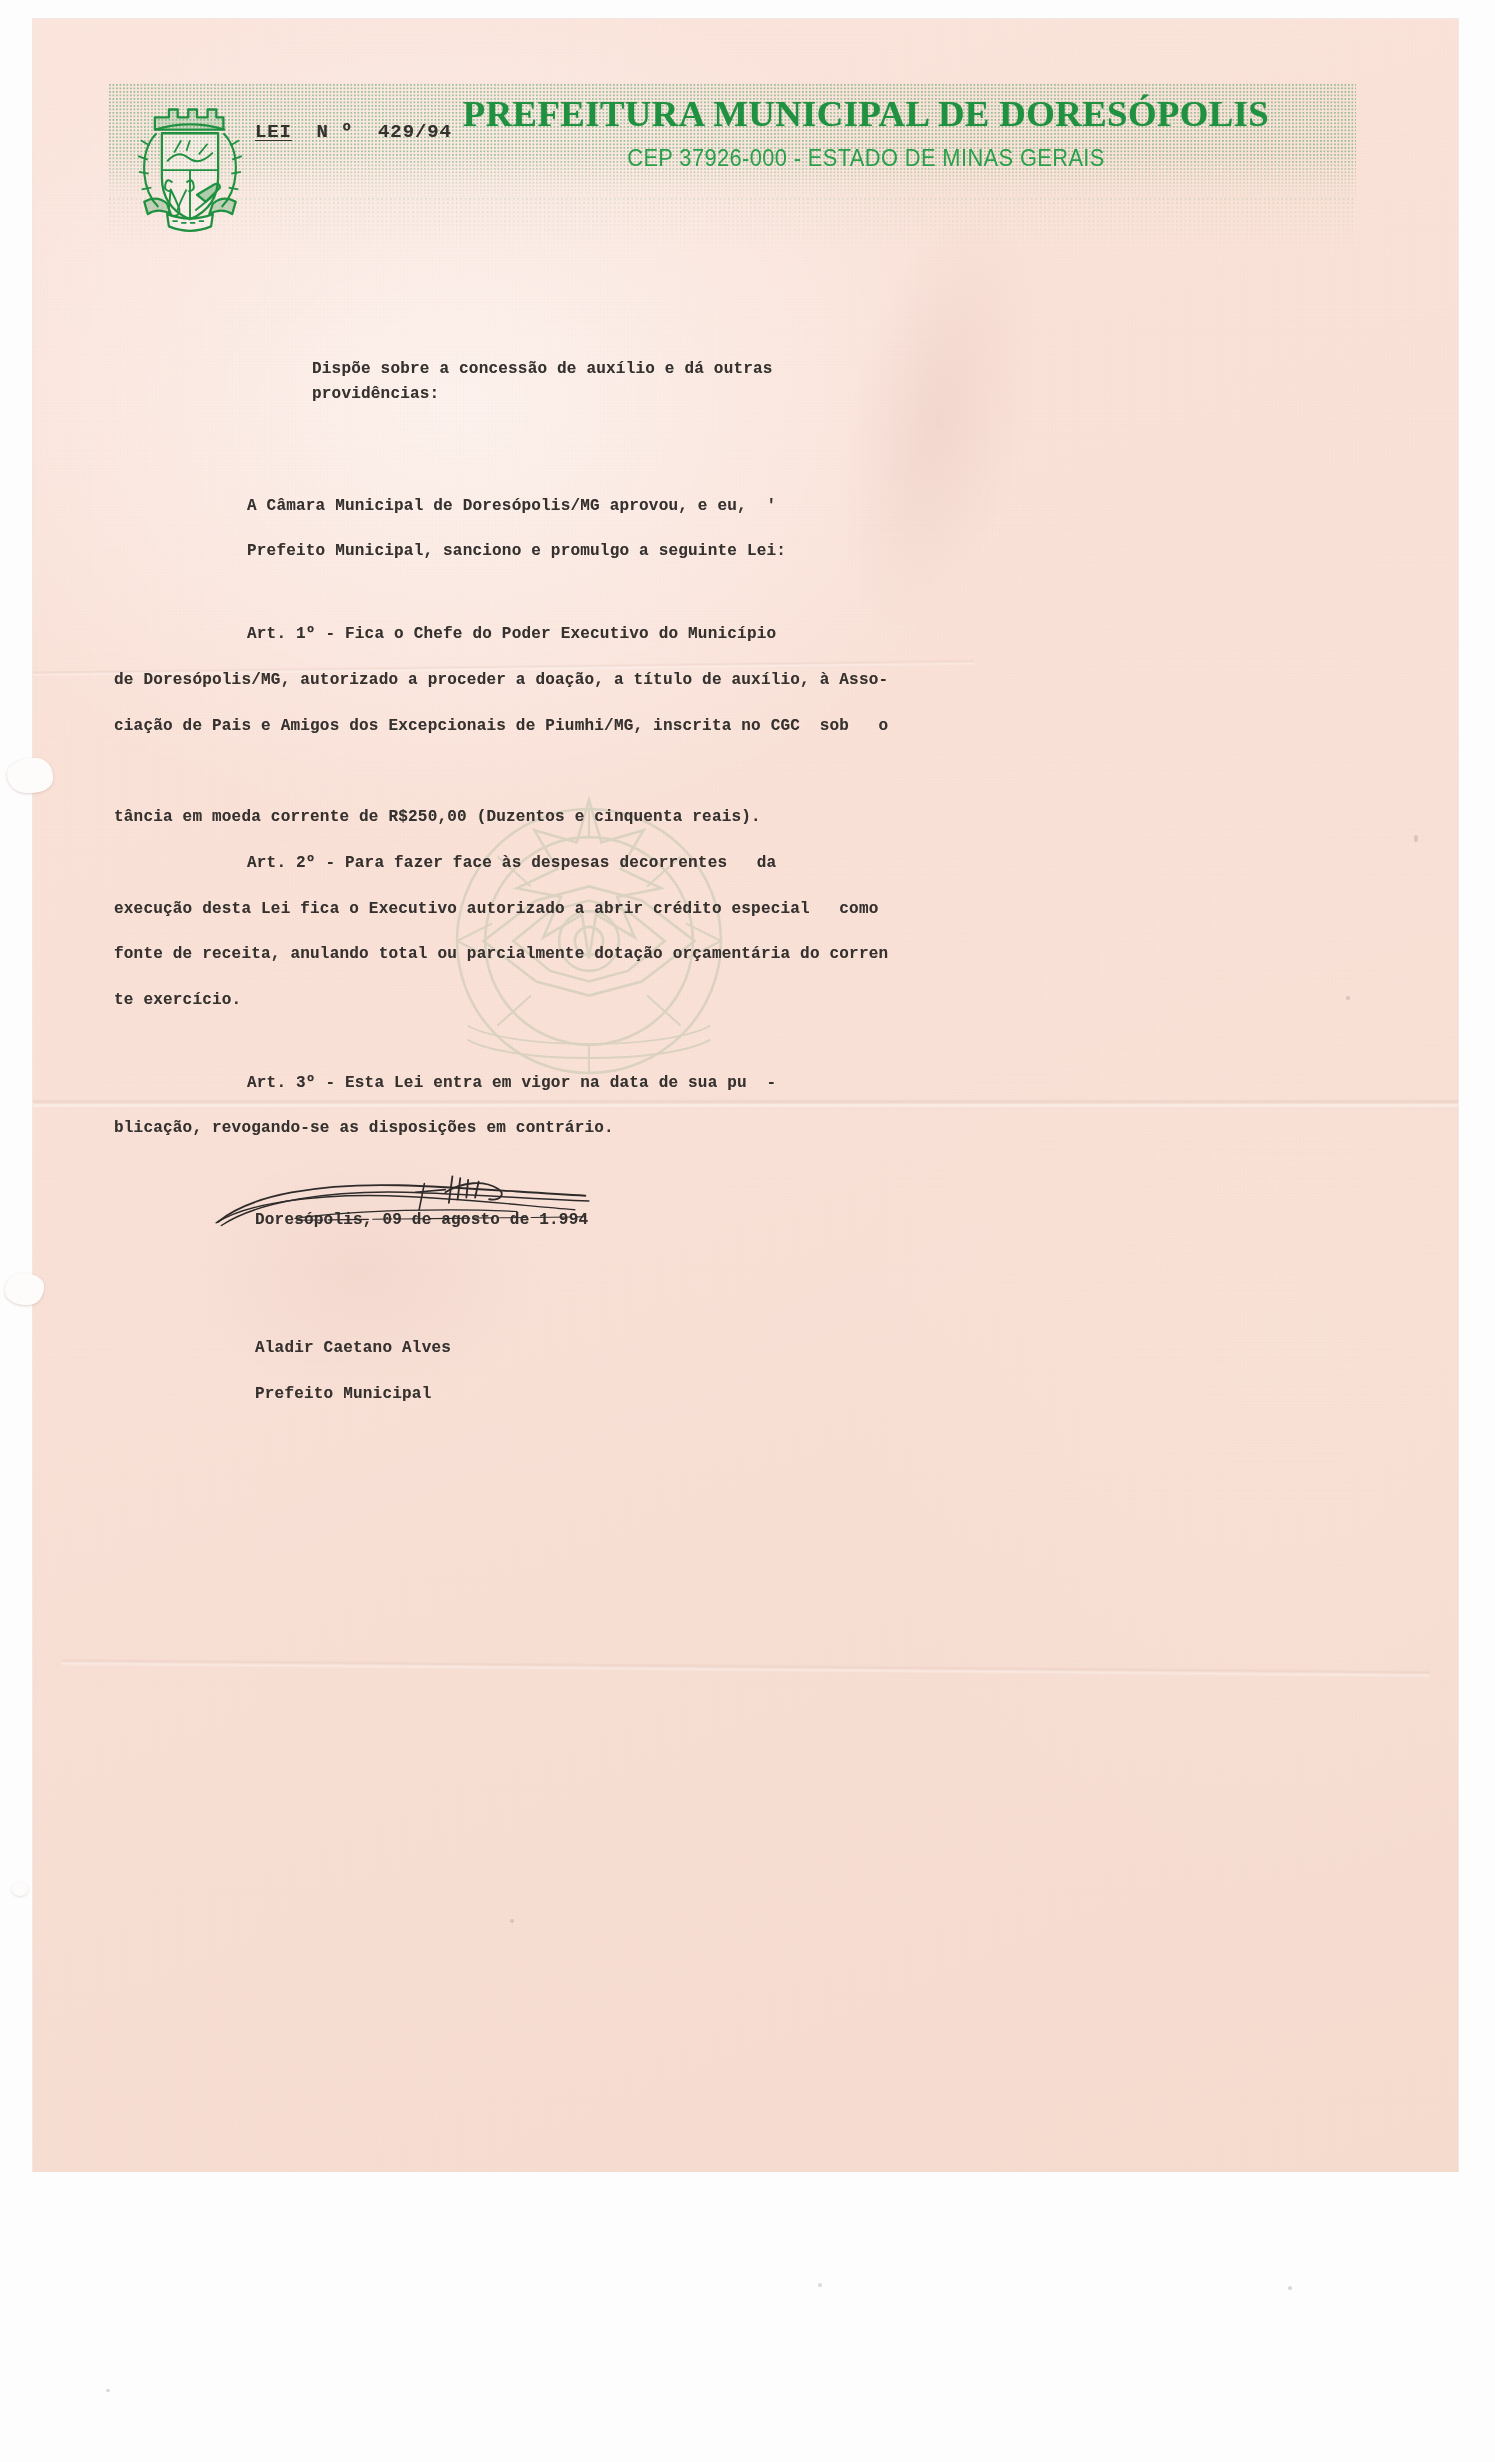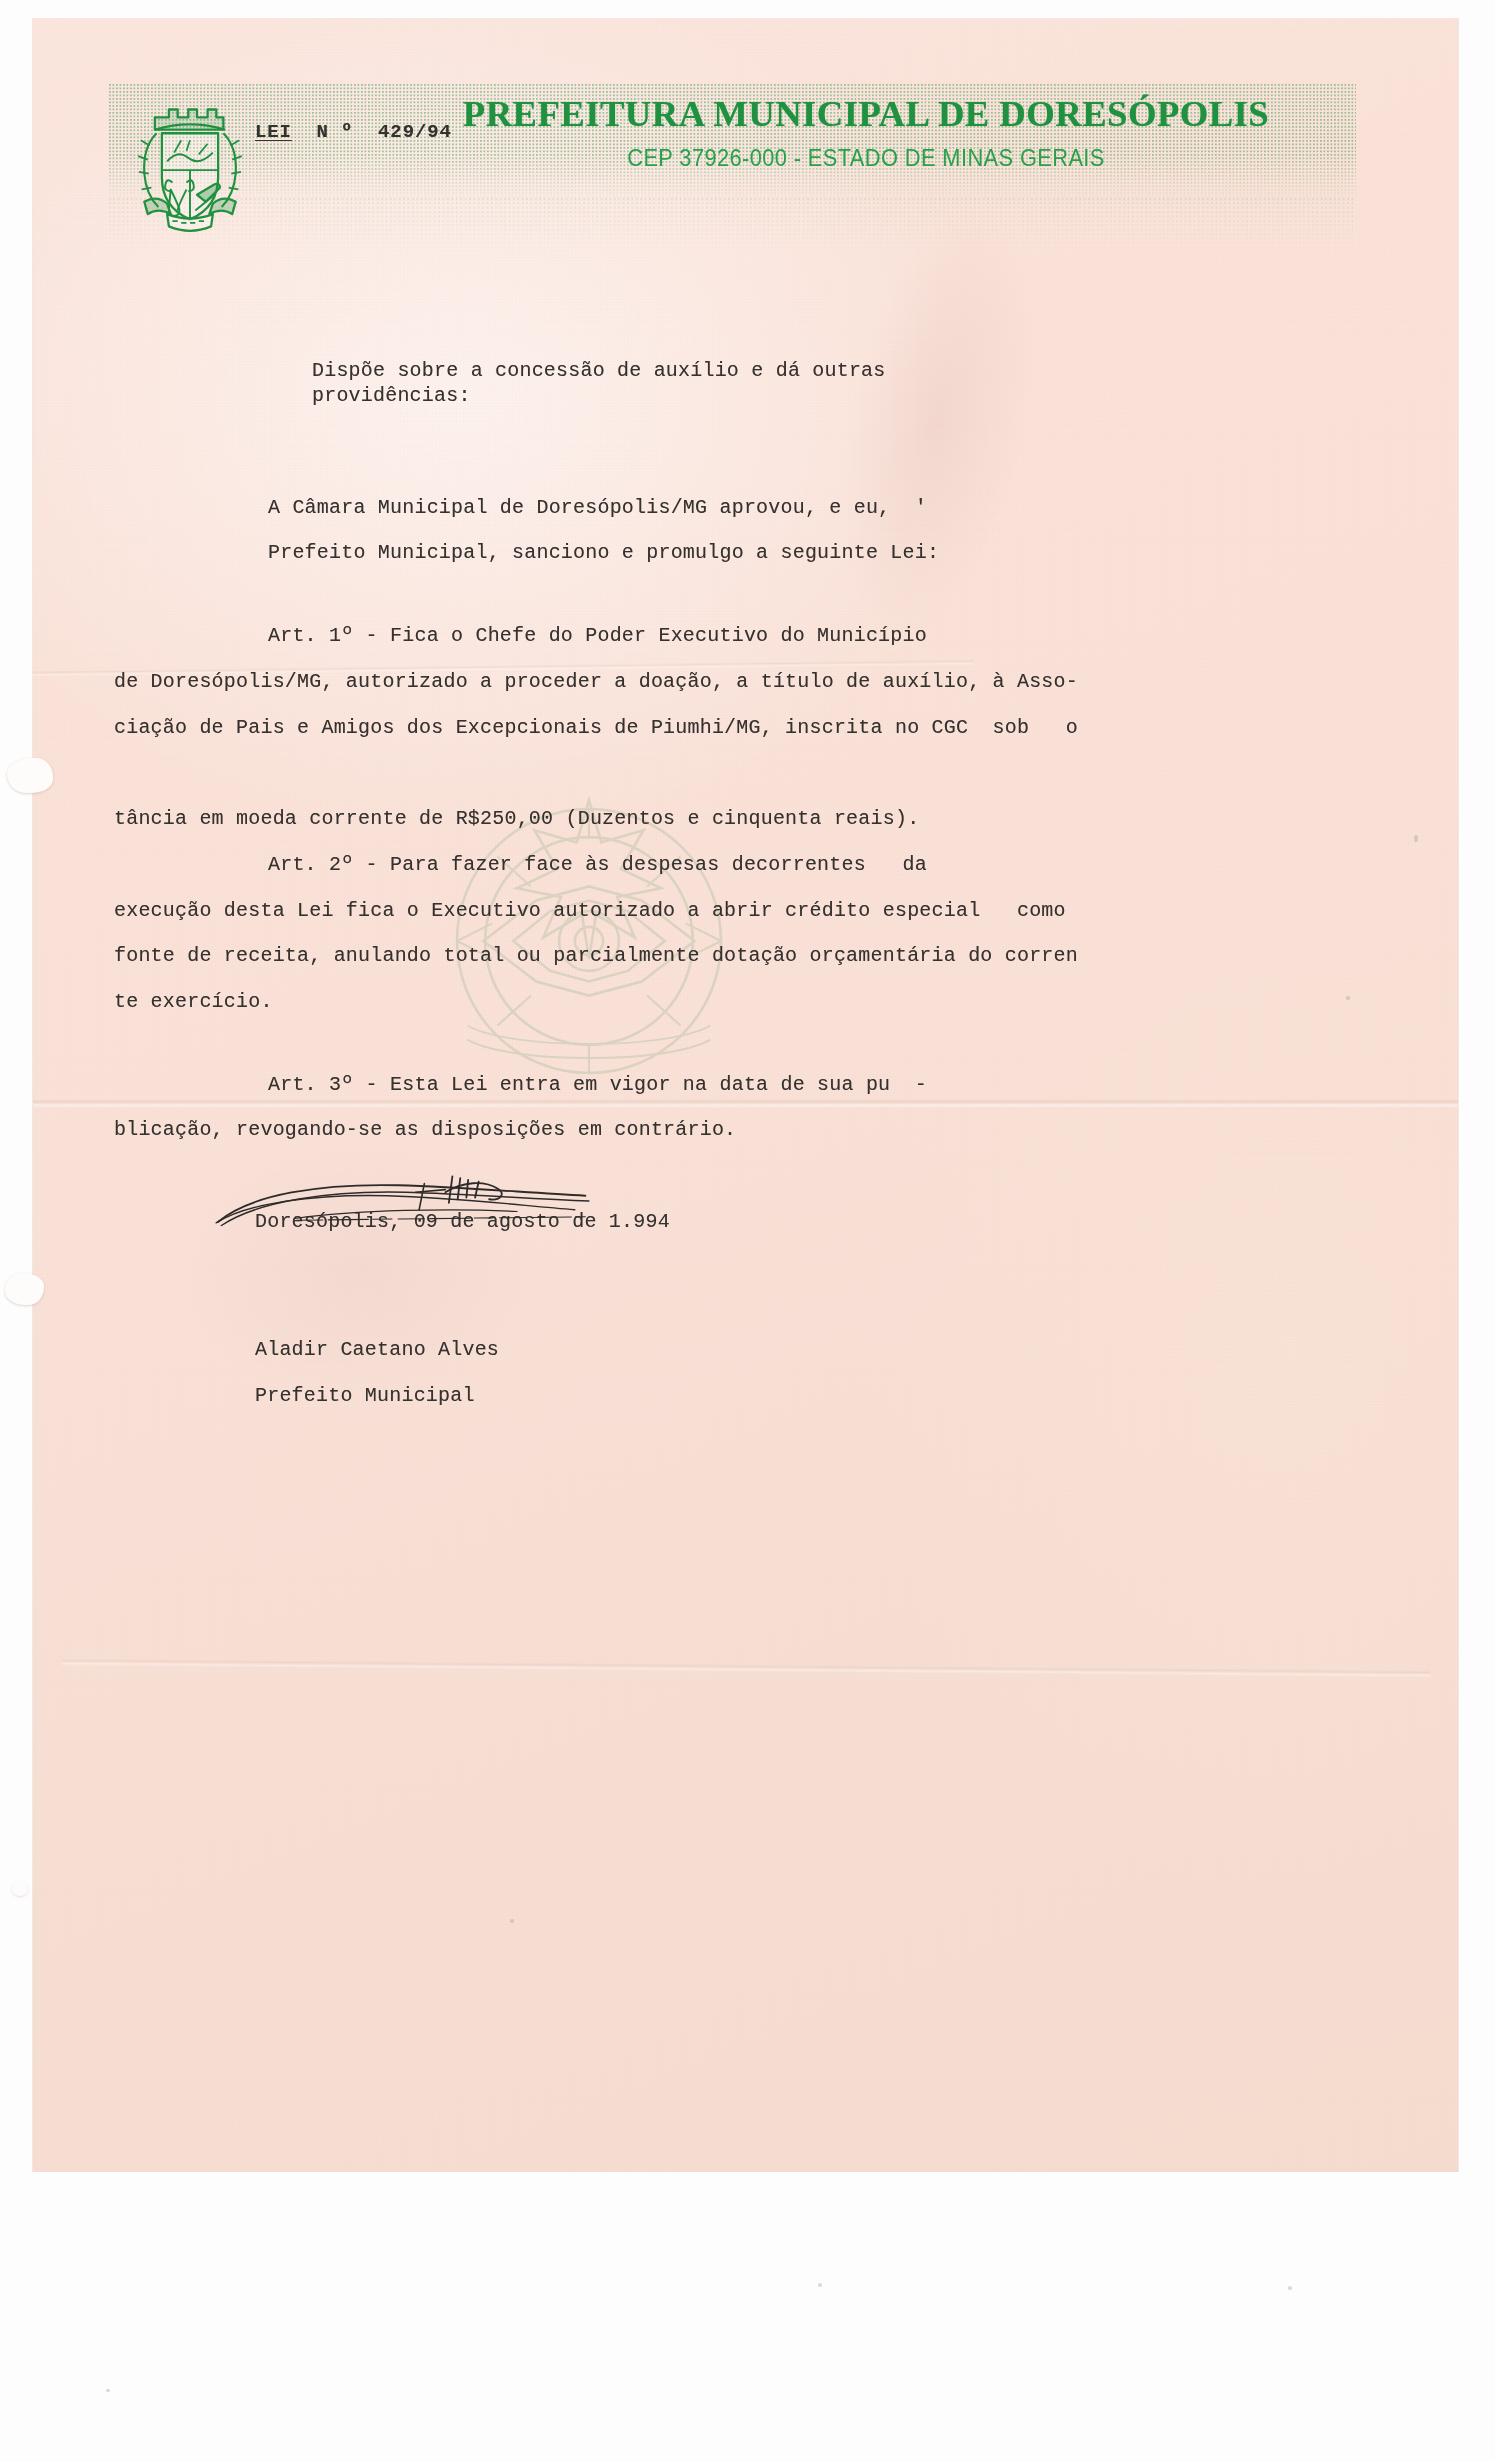--- a/index.html
+++ b/index.html
@@ -173,38 +173,39 @@
     left: 0;
     top: 0;
     width: 100%;
     height: 100%;
     font-family: "Liberation Mono", "DejaVu Sans Mono", monospace;
     color: #33302e;
   }
   .tl {                    
     position: absolute;
     white-space: pre;
-    font-size: 20px;
+    font-size: 16px;
     letter-spacing: 0.2px;
     line-height: 1;
     color: #35312f;
     text-shadow: 0 0 0.5px rgba(53,49,47,0.35);
+    font-weight: bold;
   }
   #law-number {
     left: 255px;
     top: 123px;
     font-size: 19px;
     font-weight: bold;
     letter-spacing: 0.9px;
   }
   #law-number .u { text-decoration: underline; text-underline-offset: 2.6px; }
 
   .ln-subject { left: 312px; }
   .ln-body    { left: 114px; }
-  .ln-ind     { left: 268px; }
+  .ln-ind     { left: 247px; }
   .ln-sig     { left: 255px; }
 
   
   #signature {
     position: absolute;
     left: 189px;
     top: 1173px;
     width: 413px;
     height: 63px;
     pointer-events: none;

